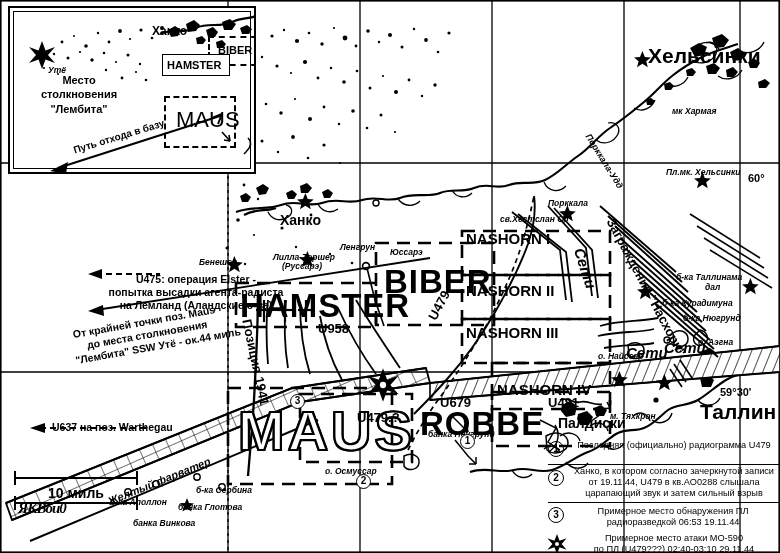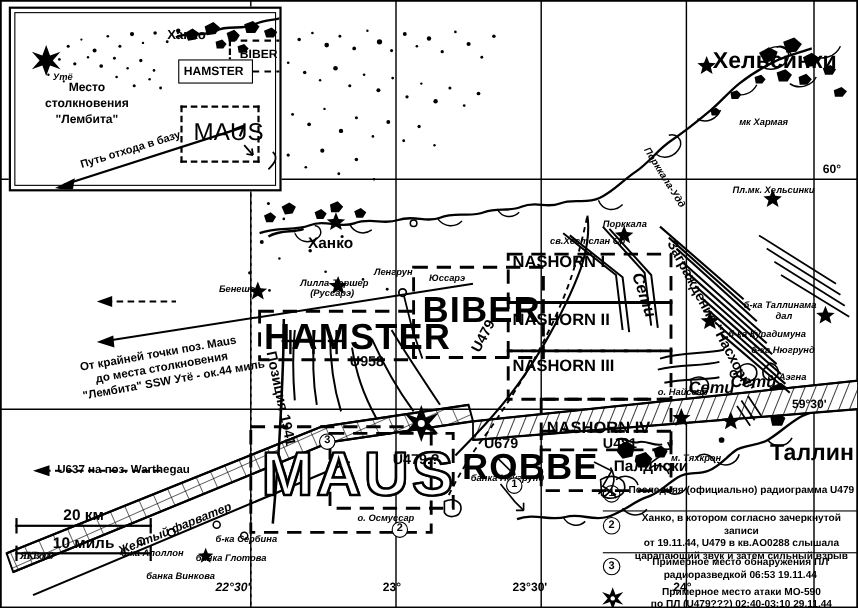--- a/index.html
+++ b/index.html
@@ -52,24 +52,24 @@
       -1px -1px 0 #000, 1px -1px 0 #000,
       -1px  1px 0 #000, 1px  1px 0 #000;
   }
 
   
   .city { font-size: 21px; font-weight: bold; }
   .city-sm { font-size: 14px; font-weight: bold; }
   .place-it { font-size: 8.5px; font-weight: bold; font-style: italic; }
 
   
-  .coord { font-size: 11px; font-weight: bold; }
-
-  
-  .legend-txt { font-size: 9.2px; font-weight: bold; line-height: 1.22; }
+  .coord { font-size: 11px; font-weight: bold; margin-top: 24px; }
+
+  
+  .legend-txt { font-size: 9.2px; font-weight: normal; line-height: 1.22; }
   .legend-num {
     position: absolute;
     width: 16px; height: 16px;
     border: 1.4px solid #000; border-radius: 50%;
     font-size: 10px; font-weight: bold;
     text-align: center; line-height: 13.5px;
   }
   .map-num {
     position: absolute;
     width: 15px; height: 15px;
@@ -98,21 +98,21 @@
 
   
   #scalebar { position: absolute; left: 14px; top: 462px; width: 124px; }
   .sb-row { position: relative; height: 19px; }
   .sb-line { position: absolute; left: 0; right: 0; top: 15px; height: 2.4px; background: #000; }
   .sb-cap-l, .sb-cap-r { position: absolute; top: 9px; width: 2.4px; height: 14px; background: #000; }
   .sb-cap-l { left: 0; } .sb-cap-r { right: 0; }
   .sb-label { position: absolute; left: 0; right: 0; top: -2px; text-align: center;
               font-size: 14px; font-weight: bold; }
   .sig { position: absolute; left: 18px; top: 500px;
-         font-size: 10px; font-style: italic; font-weight: bold;
+         font-size: 15px; font-style: italic; font-weight: bold;
          font-family: "Liberation Serif", serif; letter-spacing: -1px; }
 </style>
 </head>
 <body>
 
 <div id="map-root">
 
   <svg class="layer" viewBox="0 0 780 553">
     <defs>
       <pattern id="hatchA" width="9" height="9" patternTransform="rotate(22)" patternUnits="userSpaceOnUse">
@@ -515,33 +515,37 @@
   <div class="map-num" style="left:460px; top:434px;">1</div>
   <div class="map-num" style="left:290px; top:394px;">3</div>
 
   <div class="lbl coord" style="left:196px; top:528px;font-style:italic;">22°30'</div>
   <div class="lbl coord" style="left:348px; top:528px;">23°</div>
   <div class="lbl coord" style="left:466px; top:528px;">23°30'</div>
   <div class="lbl coord" style="left:612px; top:528px;">24°</div>
   <div class="lbl coord" style="left:748px; top:148px;">60°</div>
   <div class="lbl coord" style="left:720px; top:362px;">59°30'</div>
 
+  <div class="lbl note ctr" style="left:66px; top:273px; width:260px;">
+    <div>U475: операция Elster -</div>
+    <div>попытка высадки агента-радиста</div>
+    <div>на Лемланд (Аландские о-ва)</div>
+  </div>
 
   <div style="position:absolute; left:62px; top:330px; width:300px;
               transform: rotate(-10deg); transform-origin: left top;">
     <div class="note" style="padding-left:10px;">От крайней точки поз. Maus</div>
     <div class="note" style="padding-left:22px;">до места столкновения</div>
     <div class="note" style="padding-left:8px;">"Лембита" SSW Утё - ок.44 миль</div>
   </div>
 
   <div class="lbl note" style="left:52px; top:421px;">U637 на поз. Warthegau</div>
 
   <div id="scalebar">
     <div class="sb-row" style="height:22px;">
-      <div class="sb-label">20 км</div>
       <div class="sb-line"></div>
         <div class="sb-cap-l"></div>
         <div class="sb-cap-r"></div>
     </div>
     <div class="sb-row" style="height:24px;">
       <div class="sb-label" style="top:1px;">10 миль</div>
       <div class="sb-line" style="top:18px;"></div>
       <div class="sb-cap-l" style="top:12px;"></div>
         <div class="sb-cap-r" style="top:12px;"></div>
     </div>

